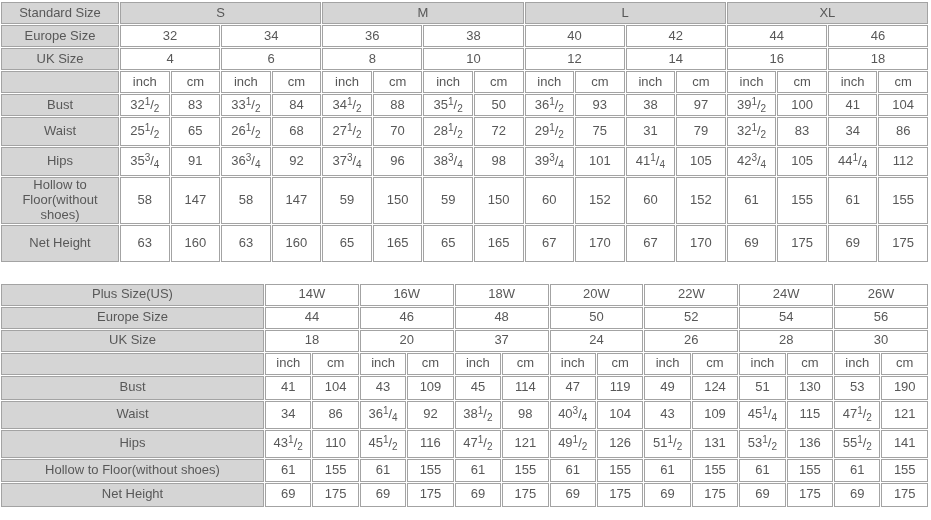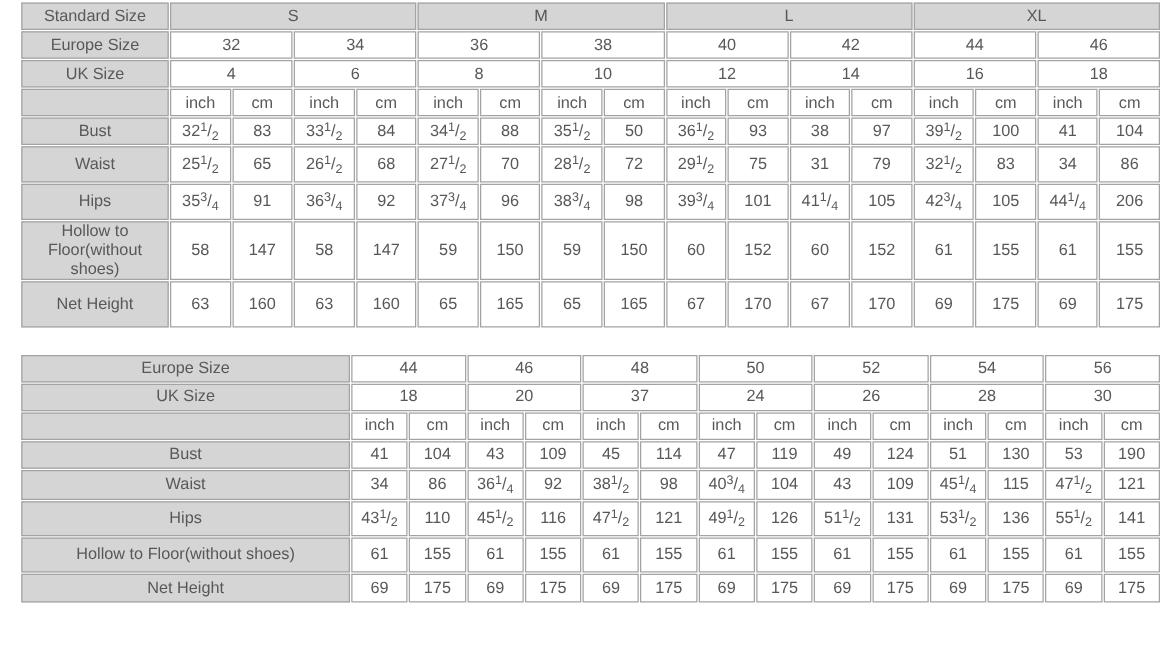--- a/index.html
+++ b/index.html
@@ -16,21 +16,20 @@
     width:931px;
   }
   .size-chart{width:931px;padding-top:1px;}
   table{
     border-collapse:separate;
     border-spacing:1px;
     table-layout:fixed;
     width:929px;
     font-size:13px;
     color:var(--text);
-    padding-left:16px;
   }
   th,td{
     border:1px solid var(--border);
     text-align:center;
     vertical-align:middle;
     padding:0 1px;
     font-weight:normal;
     box-sizing:border-box;
     overflow:hidden;
     line-height:1.15;
@@ -185,21 +184,21 @@
           <td>96</td>
           <td>38<sup>3</sup>/<sub>4</sub></td>
           <td>98</td>
           <td>39<sup>3</sup>/<sub>4</sub></td>
           <td>101</td>
           <td>41<sup>1</sup>/<sub>4</sub></td>
           <td>105</td>
           <td>42<sup>3</sup>/<sub>4</sub></td>
           <td>105</td>
           <td>44<sup>1</sup>/<sub>4</sub></td>
-          <td>206</td>
+          <td>112</td>
         </tr>
         <tr>
           <th>Hollow to Floor(without shoes)</th>
           <td>58</td>
           <td>147</td>
           <td>58</td>
           <td>147</td>
           <td>59</td>
           <td>150</td>
           <td>59</td>
@@ -246,20 +245,30 @@
         <col class="col-data">
         <col class="col-data">
         <col class="col-data">
         <col class="col-data">
         <col class="col-data">
         <col class="col-data">
         <col class="col-data">
         <col class="col-data">
       </colgroup>
     <tbody>
+        <tr>
+          <th>Plus Size(US)</th>
+          <td colspan="2">14W</td>
+          <td colspan="2">16W</td>
+          <td colspan="2">18W</td>
+          <td colspan="2">20W</td>
+          <td colspan="2">22W</td>
+          <td colspan="2">24W</td>
+          <td colspan="2">26W</td>
+        </tr>
         <tr>
           <th>Europe Size</th>
           <td colspan="2">44</td>
           <td colspan="2">46</td>
           <td colspan="2">48</td>
           <td colspan="2">50</td>
           <td colspan="2">52</td>
           <td colspan="2">54</td>
           <td colspan="2">56</td>
         </tr>

